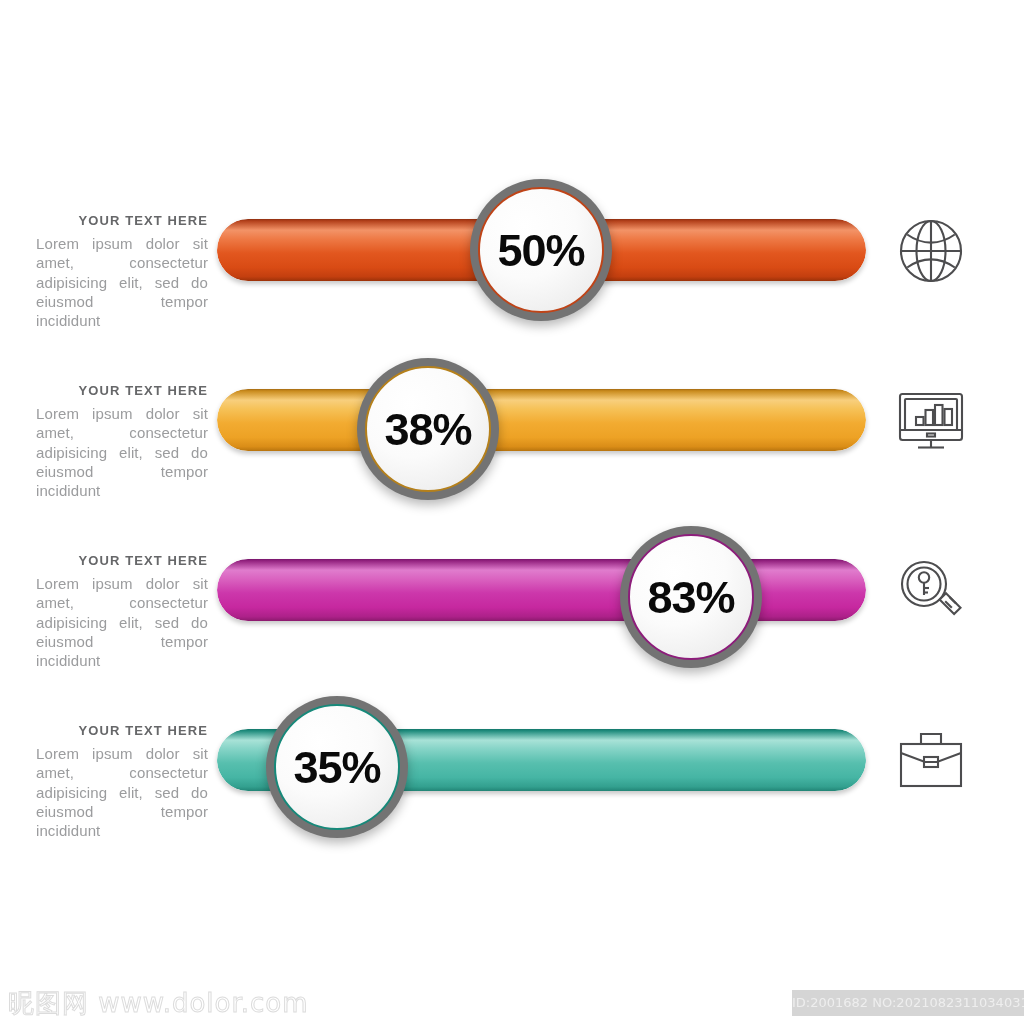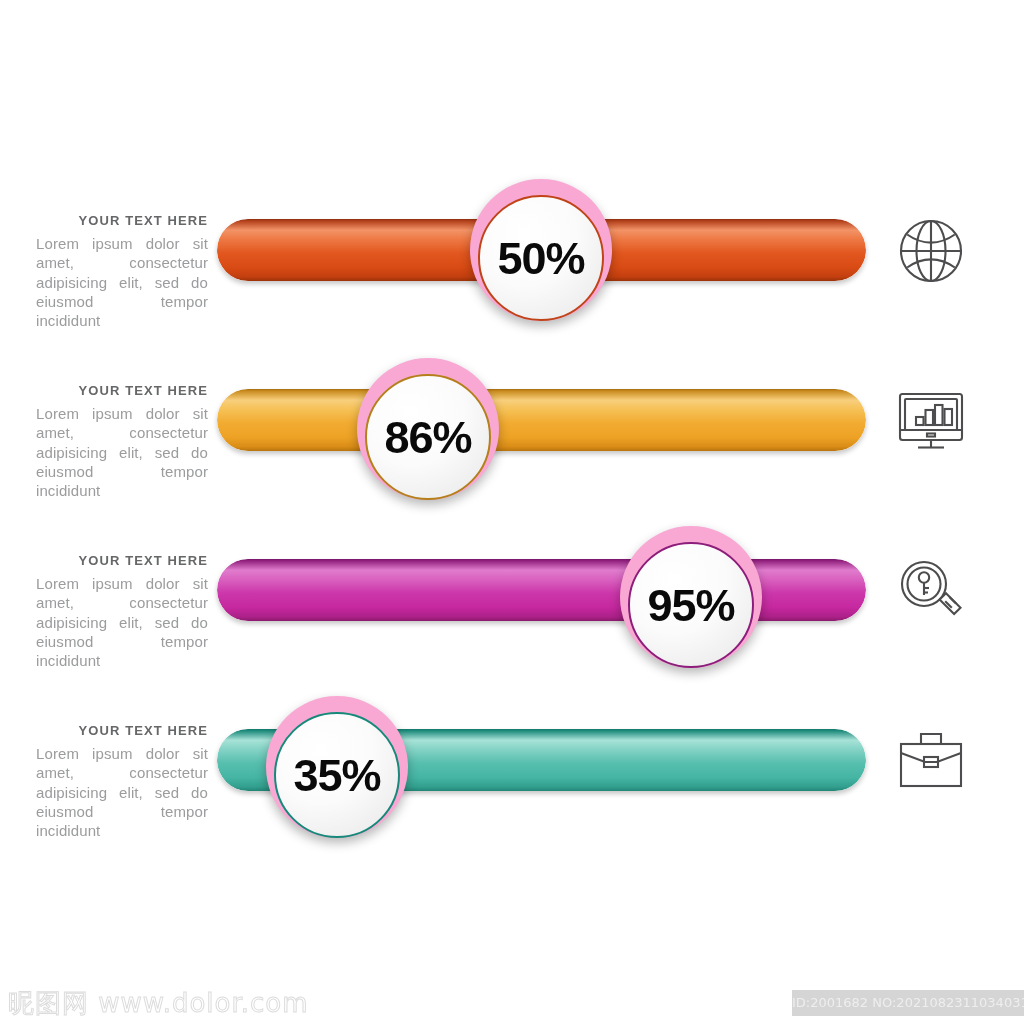--- a/index.html
+++ b/index.html
@@ -122,24 +122,24 @@
       #228576 100%);
   }
 
   
   .badge {
     position: absolute;
     width: 142px;
     height: 142px;
     top: -1px;
     border-radius: 50%;
-    background: #f9a8d4;
+    background: #737373;
     box-shadow: 0 5px 11px rgba(0,0,0,0.28);
     display: flex;
-    align-items: flex-end;
+    align-items: center;
     justify-content: center;
   }
   .badge-ring {
     width: 122px;
     height: 122px;
     border-radius: 50%;
     border-style: solid;
     border-width: 2.4px;
     background: radial-gradient(circle at 36% 30%, #ffffff 0%, #fbfbfb 45%, #ebebeb 88%, #e2e2e2 100%);
     display: flex;
@@ -247,21 +247,21 @@
       <p class="title">YOUR TEXT HERE</p>
       <p class="desc">Lorem ipsum dolor sit amet, consectetur adipisicing elit, sed do eiusmod tempor incididunt</p>
     </div>
 
     <div class="bar bar-2">
       <div class="bar-inner"></div>
     </div>
 
     <div class="badge badge-2">
       <div class="badge-ring">
-        <span class="badge-text">86%</span>
+        <span class="badge-text">38%</span>
       </div>
     </div>
 
     <div class="icon-slot">
       <svg width="74" height="74" viewBox="0 0 74 74">
         <g fill="none" stroke="#4d4d4f" stroke-width="2.1">
           <rect x="6" y="10" width="62" height="46" rx="2.5"></rect>
           <rect x="11" y="15" width="52" height="31" rx="1"></rect>
           <line x1="6" y1="46" x2="68" y2="46"></line>
           <rect x="33" y="49.5" width="8" height="3"></rect>
@@ -281,21 +281,21 @@
       <p class="title">YOUR TEXT HERE</p>
       <p class="desc">Lorem ipsum dolor sit amet, consectetur adipisicing elit, sed do eiusmod tempor incididunt</p>
     </div>
 
     <div class="bar bar-3">
       <div class="bar-inner"></div>
     </div>
 
     <div class="badge badge-3">
       <div class="badge-ring">
-        <span class="badge-text">95%</span>
+        <span class="badge-text">83%</span>
       </div>
     </div>
 
     <div class="icon-slot">
       <svg width="74" height="74" viewBox="0 0 74 74">
         <g fill="none" stroke="#4d4d4f" stroke-width="2.1">
           <circle cx="30" cy="30" r="22"></circle>
           <circle cx="30" cy="30" r="16.5"></circle>
           <circle cx="30" cy="23.5" r="5.2"></circle>
           <line x1="30" y1="28.7" x2="30" y2="41"></line>

